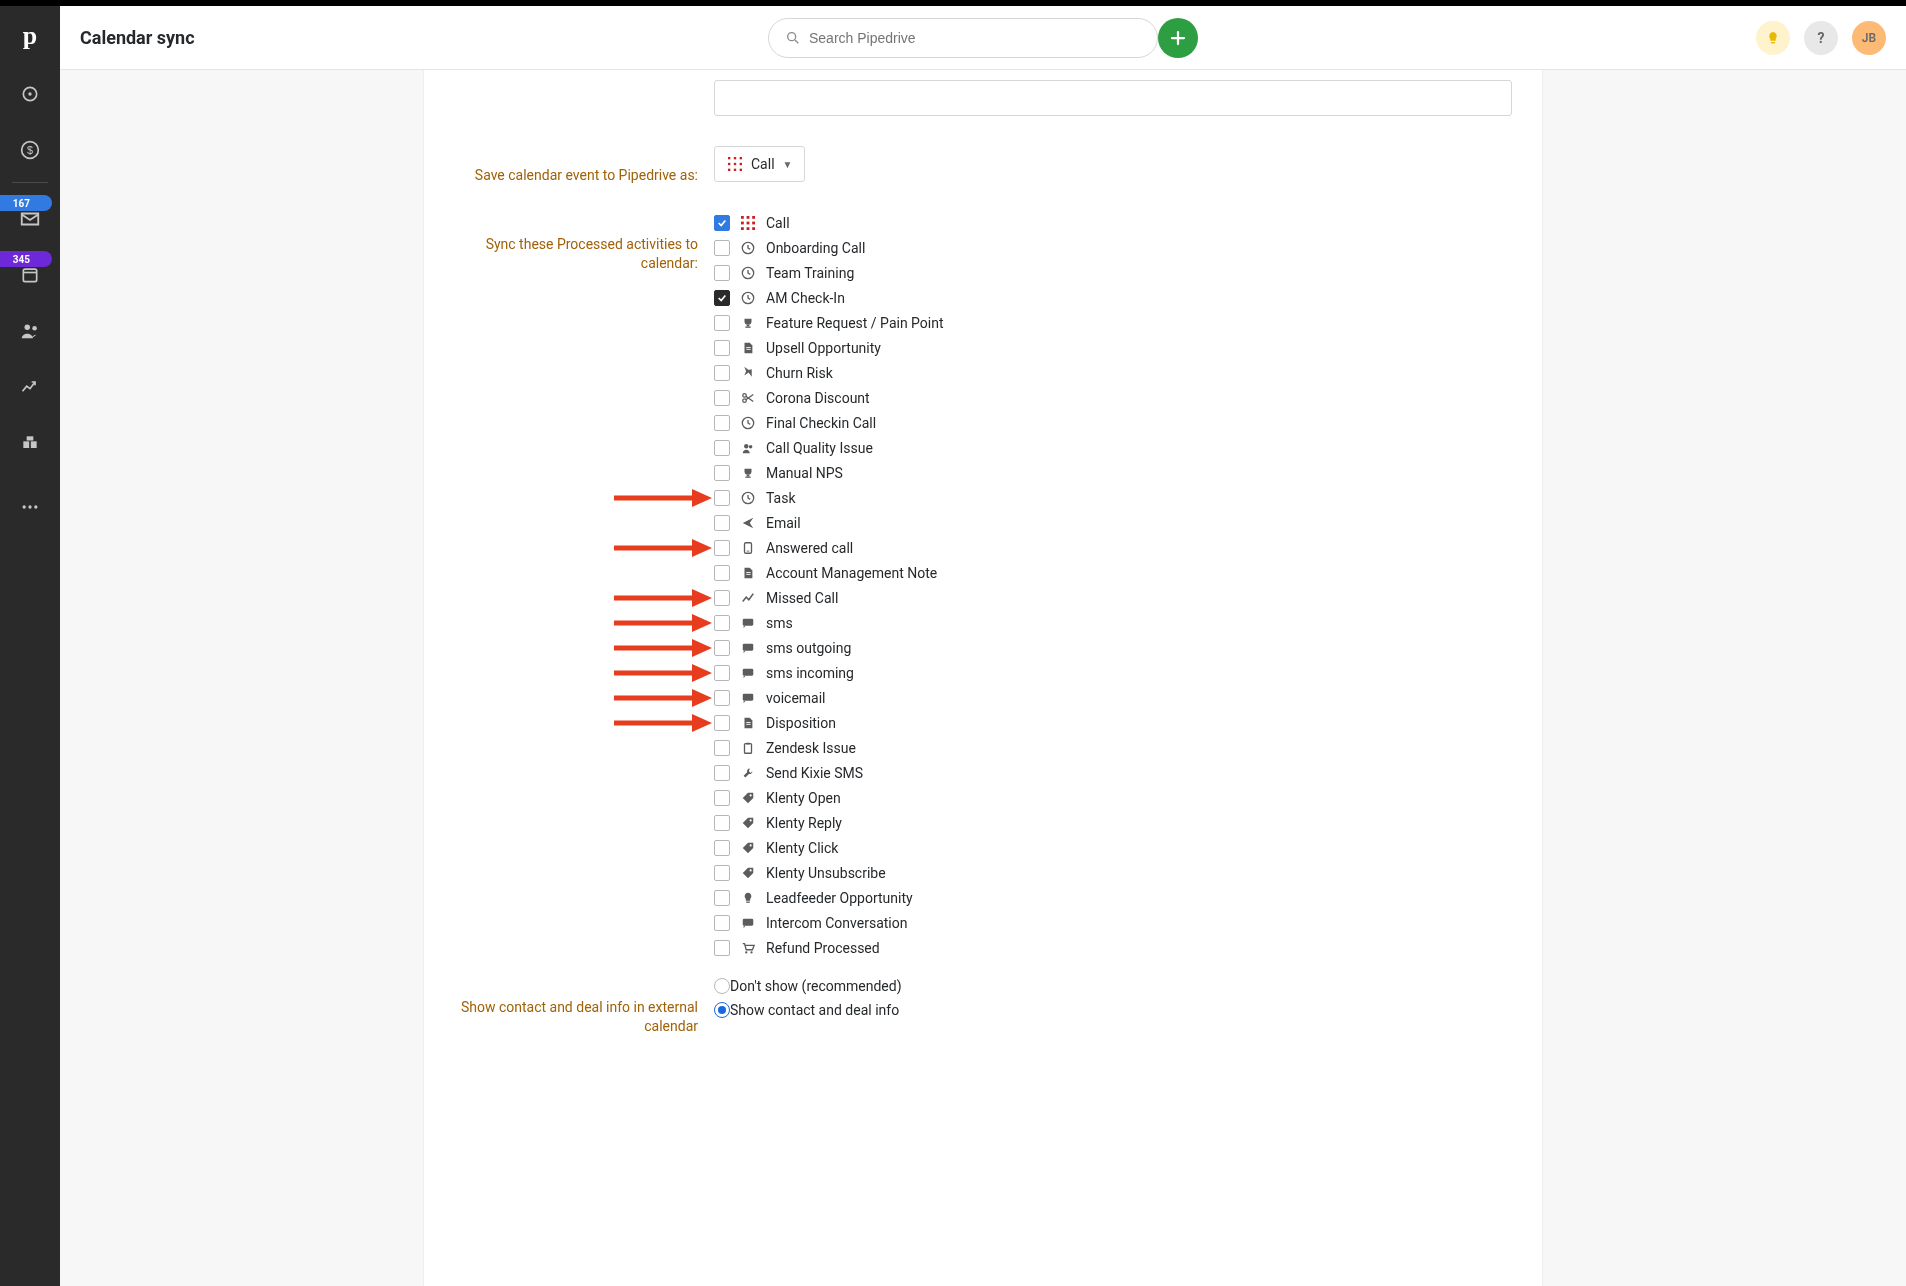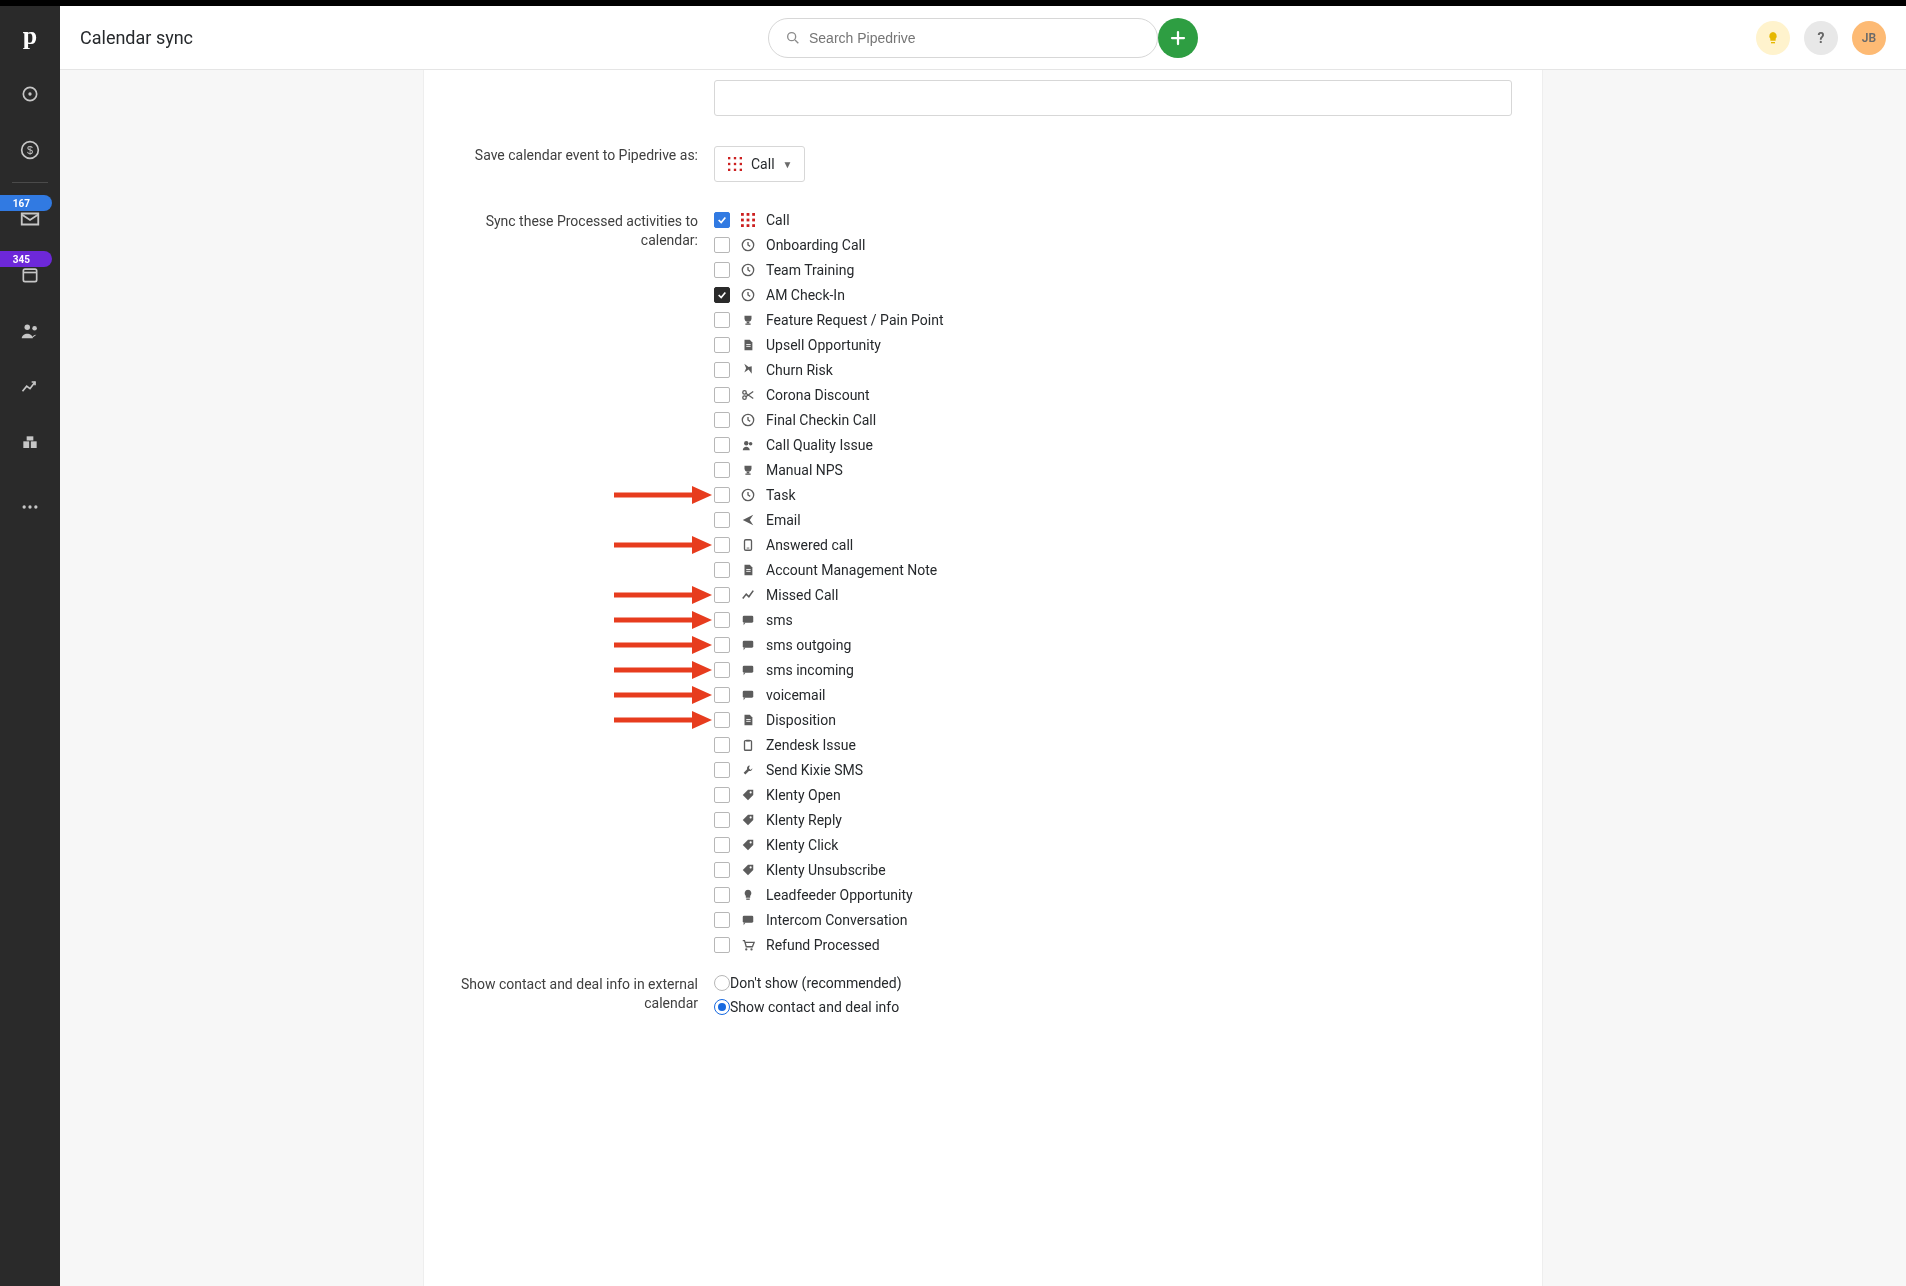--- a/index.html
+++ b/index.html
@@ -18,36 +18,36 @@
   .side-sep { width:36px; height:1px; background:#4a4a4a; margin:4px 0 8px 0;}
   .side-icon { width:60px; height:56px; display:flex; align-items:center; justify-content:center; position:relative; }
   .side-icon svg { fill:#c6c6c6; }
   .badge { position:absolute; top:4px; right:8px; min-width:26px; height:16px; border-radius:8px; color:#fff; font-size:10px; font-weight:700; display:flex; align-items:center; justify-content:center; padding:0 22px;}
   .badge.blue { background:#317ae2;}
   .badge.red { background:#6d28d9;}
   .side-more { margin-top:8px;}
 
   
   .header { position:absolute; top:6px; left:60px; right:0; height:64px; background:#fff; border-bottom:1px solid #e5e5e5; display:flex; align-items:center; padding:0 20px; z-index:2;}
-  .page-title { font-size:18px; font-weight:400; }
+  .page-title { font-size:18px; font-weight:700; }
   .header-center { position:absolute; left:50%; transform:translateX(-50%); display:flex; align-items:center; }
   .search-wrap { width:390px; height:40px; border:1px solid #d7d7d7; border-radius:20px; display:flex; align-items:center; padding:0 16px; color:#8b8b8b;}
   .search-wrap svg { margin-right:8px; fill:#8b8b8b;}
   .search-input { border:none; outline:none; flex:1; font-size:14px; background:transparent; color:#333;}
   .add-btn { width:40px; height:40px; border-radius:50%; background:#2e9e42; display:flex; align-items:center; justify-content:center; color:#fff; font-size:22px; font-weight:700;}
   .header-right { margin-left:auto; display:flex; align-items:center; gap:14px;}
   .hint-circle { width:34px; height:34px; border-radius:50%; background:#fff3cd; display:flex; align-items:center; justify-content:center;}
   .help-circle { width:34px; height:34px; border-radius:50%; background:#e8e8e8; display:flex; align-items:center; justify-content:center; color:#666; font-weight:700;}
   .avatar { width:34px; height:34px; border-radius:50%; background:#fdba74; display:flex; align-items:center; justify-content:center; font-size:12px; color:#6a6a6a; font-weight:600;}
 
   
   .content-scroll { position:absolute; top:70px; left:60px; right:0; bottom:0; display:flex; justify-content:center; overflow:hidden;}
   .panel { width:1120px; background:#fff; min-height:100%; padding:10px 30px 40px 30px; border-left:1px solid #eee; border-right:1px solid #eee;}
   .row { display:flex; align-items:flex-start; margin-top:14px;}
-  .row-label { width:260px; text-align:right; padding-right:16px; font-size:14px; color:#404040; line-height:1.35;}
+  .row-label { width:260px; text-align:right; padding-right:16px; font-size:14px; color:#a16207; line-height:1.35;margin-top:20px;}
   .row-body { flex:1;}
   .input-shell { width:100%; max-width:820px; height:36px; border:1px solid #d7d7d7; border-radius:3px;}
 
   .select-pill { display:inline-flex; align-items:center; gap:8px; height:36px; border:1px solid #d7d7d7; border-radius:3px; padding:0 12px; font-size:14px;}
   .caret { font-size:10px; color:#6a6a6a;}
 
   .activity-list { display:flex; flex-direction:column; gap:9px;}
   .act-row { display:flex; align-items:center; gap:10px; font-size:14px; position:relative;}
   .chk { width:16px; height:16px; border:1.5px solid #b7b7b7; border-radius:2px; background:#fff; display:flex; align-items:center; justify-content:center;}
   .chk.blue { border-color:#317ae2; background:#317ae2;}

